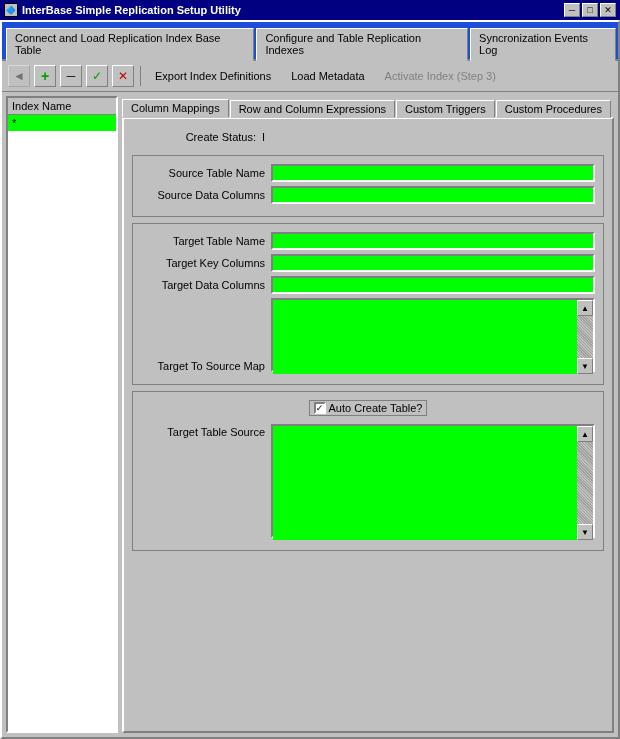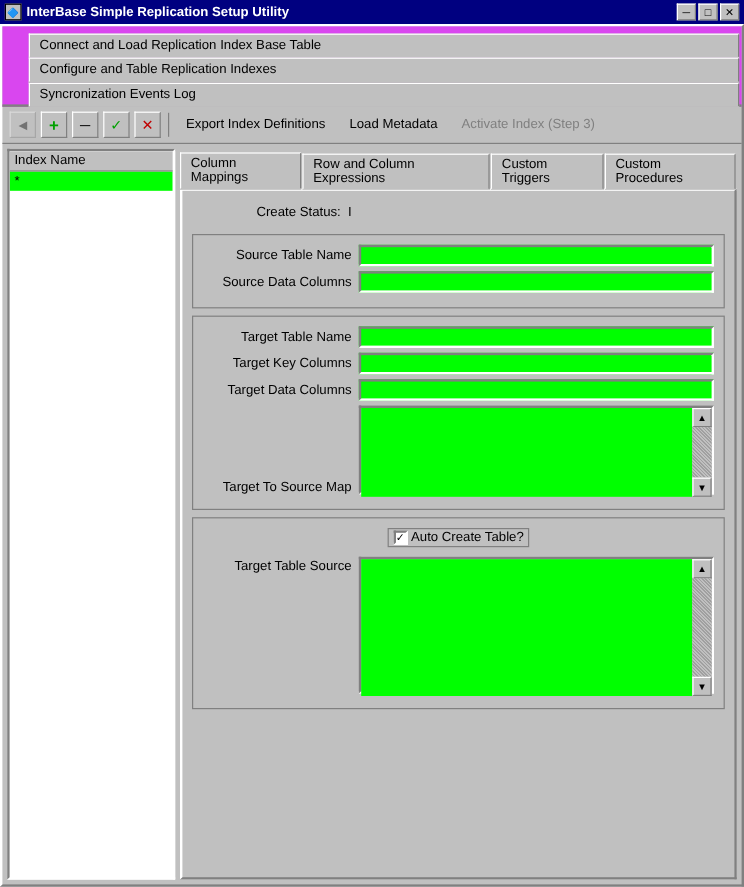--- a/index.html
+++ b/index.html
@@ -55,25 +55,24 @@
       border: 2px solid;
       border-color: #fff #808080 #808080 #fff;
       height: 719px;
       display: flex;
       flex-direction: column;
     }
 
     
     .top-tabs {
       display: flex;
-      background: #d946ef;
+      background: #1d4ed8;
       padding-top: 4px;
-      padding-left: 22px;
+      padding-left: 4px;
       border-bottom: 2px solid #808080;
-      flex-direction: column;
     }
     .top-tab {
       padding: 3px 8px;
       border: 1px solid;
       border-color: #fff #808080 #c0c0c0 #fff;
       background: #c0c0c0;
       cursor: pointer;
       font-size: 11px;
       margin-right: 2px;
       position: relative;
@@ -116,21 +115,21 @@
     .content-area {
       display: flex;
       flex: 1;
       padding: 4px;
       gap: 4px;
       overflow: hidden;
     }
 
     
     .index-panel {
-      width: 140px;
+      width: 112px;
       background: white;
       border: 2px solid;
       border-color: #808080 #fff #fff #808080;
       display: flex;
       flex-direction: column;
       overflow: hidden;
     }
     .index-panel-header {
       background: #c0c0c0;
       padding: 2px 4px;

